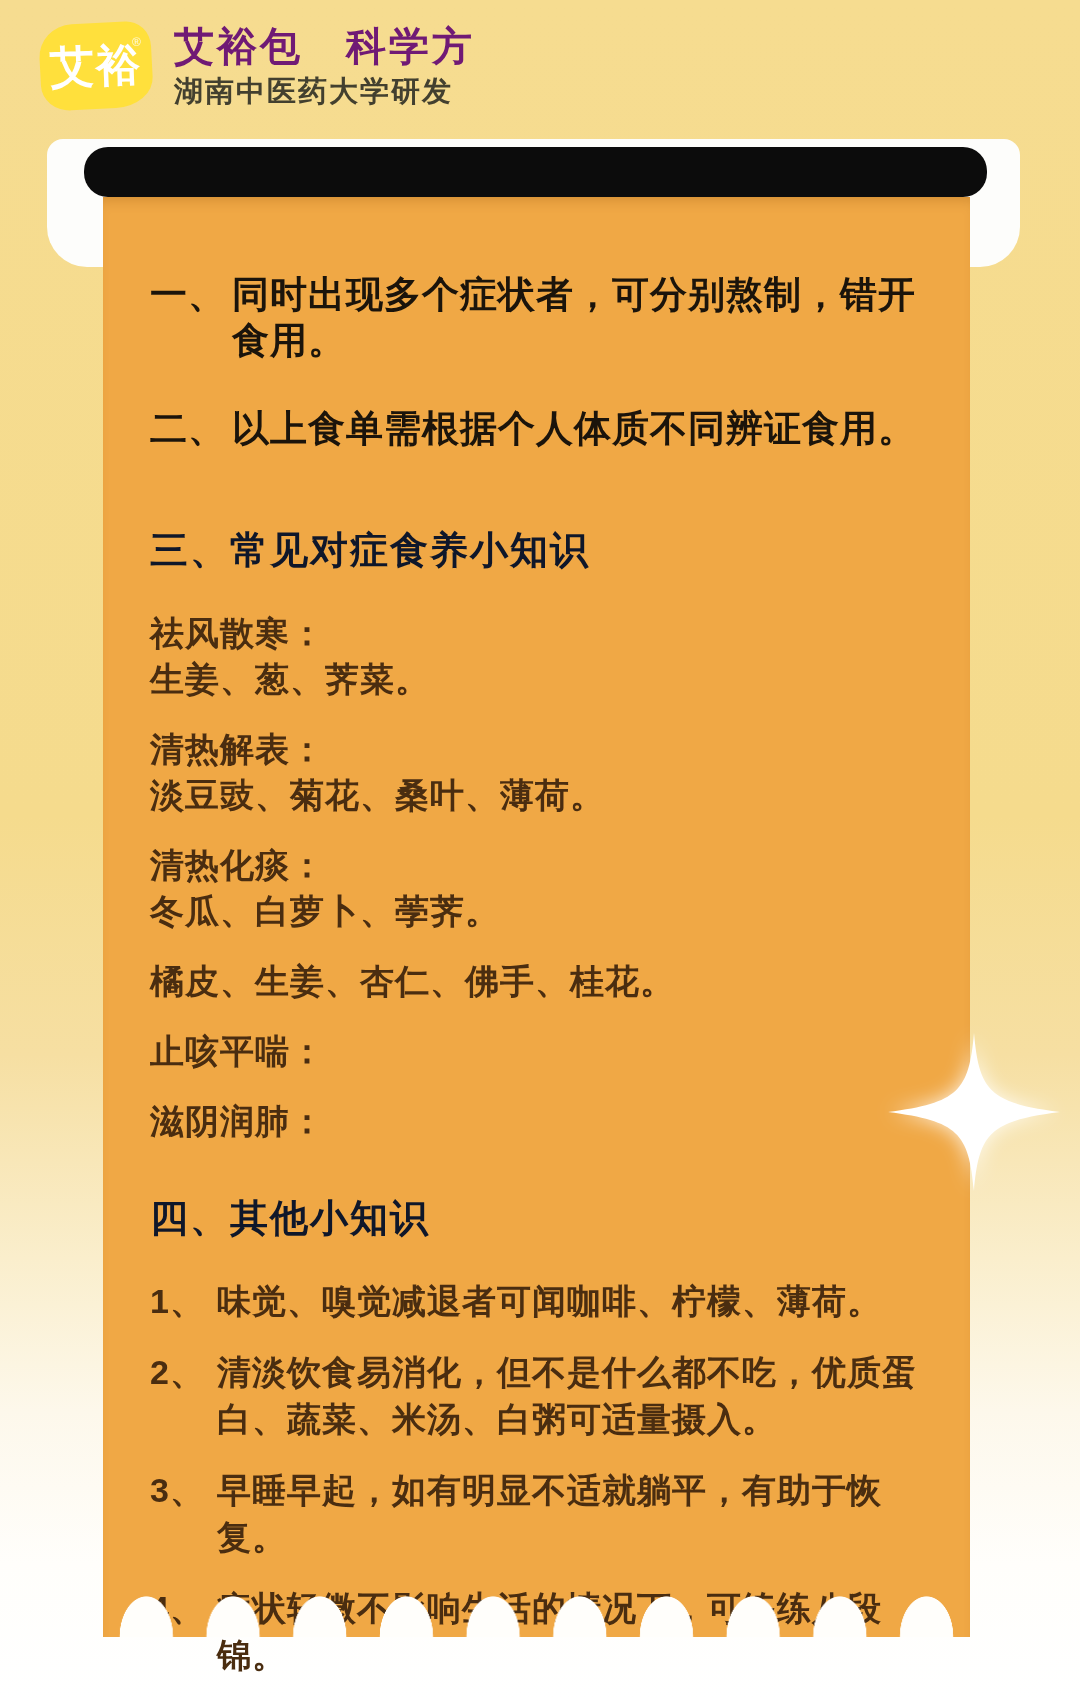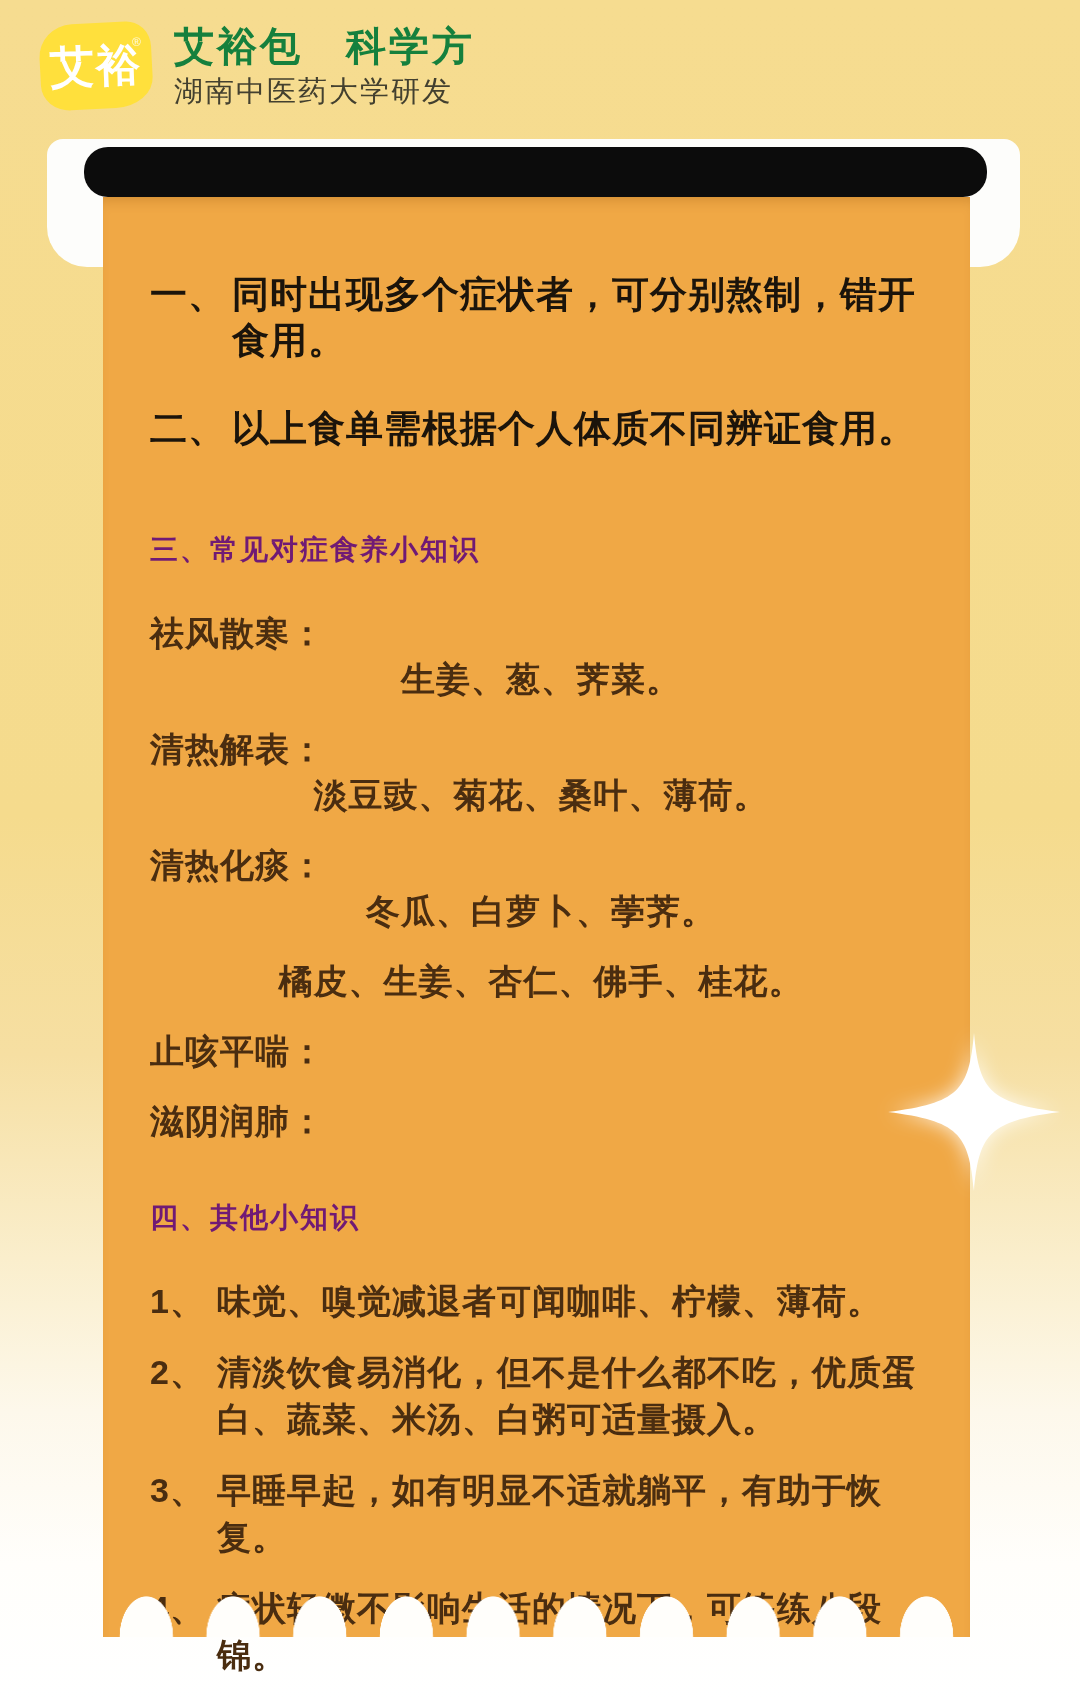--- a/index.html
+++ b/index.html
@@ -11,22 +11,22 @@
   
   .header{position:absolute;left:40px;top:22px;display:flex;align-items:center;}
   .logo{
     width:112px;height:86px;background:#FFE03C;transform:rotate(-3deg);
     border-radius:30% 22% 34% 26% / 38% 30% 34% 30%;
     display:flex;align-items:center;justify-content:center;position:relative;
   }
   .logo-text{color:#FFFFFF;font-size:44px;font-weight:800;letter-spacing:2px;transform:rotate(1deg);}
   .logo-reg{position:absolute;top:14px;right:10px;color:rgba(255,255,255,.85);font-size:12px;}
   .header-titles{margin-left:22px;}
-  .header-title{font-size:40px;font-weight:800;color:#15803d;letter-spacing:3px;line-height:48px;}
-  .header-subtitle{font-size:29px;font-weight:400;color:#43402F;letter-spacing:2px;line-height:38px;margin-top:2px;}
+  .header-title{font-size:40px;font-weight:800;color:#701a75;letter-spacing:3px;line-height:48px;}
+  .header-subtitle{font-size:29px;font-weight:700;color:#43402F;letter-spacing:2px;line-height:38px;margin-top:2px;}
   
   .white-band{
     position:absolute;left:47px;top:139px;width:973px;height:128px;
     background:#FDFDFB;border-radius:16px 16px 40px 40px;
   }
   .black-bar{
     position:absolute;left:84px;top:147px;width:903px;height:50px;
     background:#0C0C0C;border-radius:24px;
   }
   
@@ -39,24 +39,24 @@
     color:#4A2D10;
   }
   .scallops{
     position:absolute;left:0;bottom:0;width:100%;height:41px;
     background-image:radial-gradient(27px 41px at 50% 100%,#FFFEFB 98%,rgba(255,255,255,0) 100%);
     background-size:86.7px 41px;background-repeat:repeat-x;
   }
   .note{font-size:37px;font-weight:800;color:#1B140B;letter-spacing:1px;line-height:46px;margin-bottom:42px;display:flex;}
   .note:nth-of-type(2){margin-bottom:74px;}
   .note .idx{white-space:nowrap;margin-right:6px;}
-  .sec-heading{font-size:28px;font-weight:800;color:#701a75;letter-spacing:2px;line-height:48px;margin-bottom:36px;}
+  .sec-heading{font-size:38px;font-weight:800;color:#0f172a;letter-spacing:2px;line-height:48px;margin-bottom:36px;}
   .row{display:flex;font-size:34px;font-weight:600;line-height:46px;margin-bottom:24px;letter-spacing:1px;flex-direction:column;}
   .row .label{white-space:nowrap;margin-right:10px;}
-  .row .items{flex:1;text-align:center;}
+  .row .items{flex:1;}
   .sec4-heading{margin-top:50px;margin-bottom:36px;}
   .oitem{display:flex;font-size:34px;font-weight:600;line-height:47px;margin-bottom:24px;letter-spacing:1px;}
   .oitem .num{white-space:nowrap;margin-right:12px;}
   .oitem .text{flex:1;}
   
   .sparkle{position:absolute;left:888px;top:1033px;width:172px;height:158px;
     filter:drop-shadow(0 0 10px rgba(255,255,255,.85));}
 </style>
 </head>
 <body>

